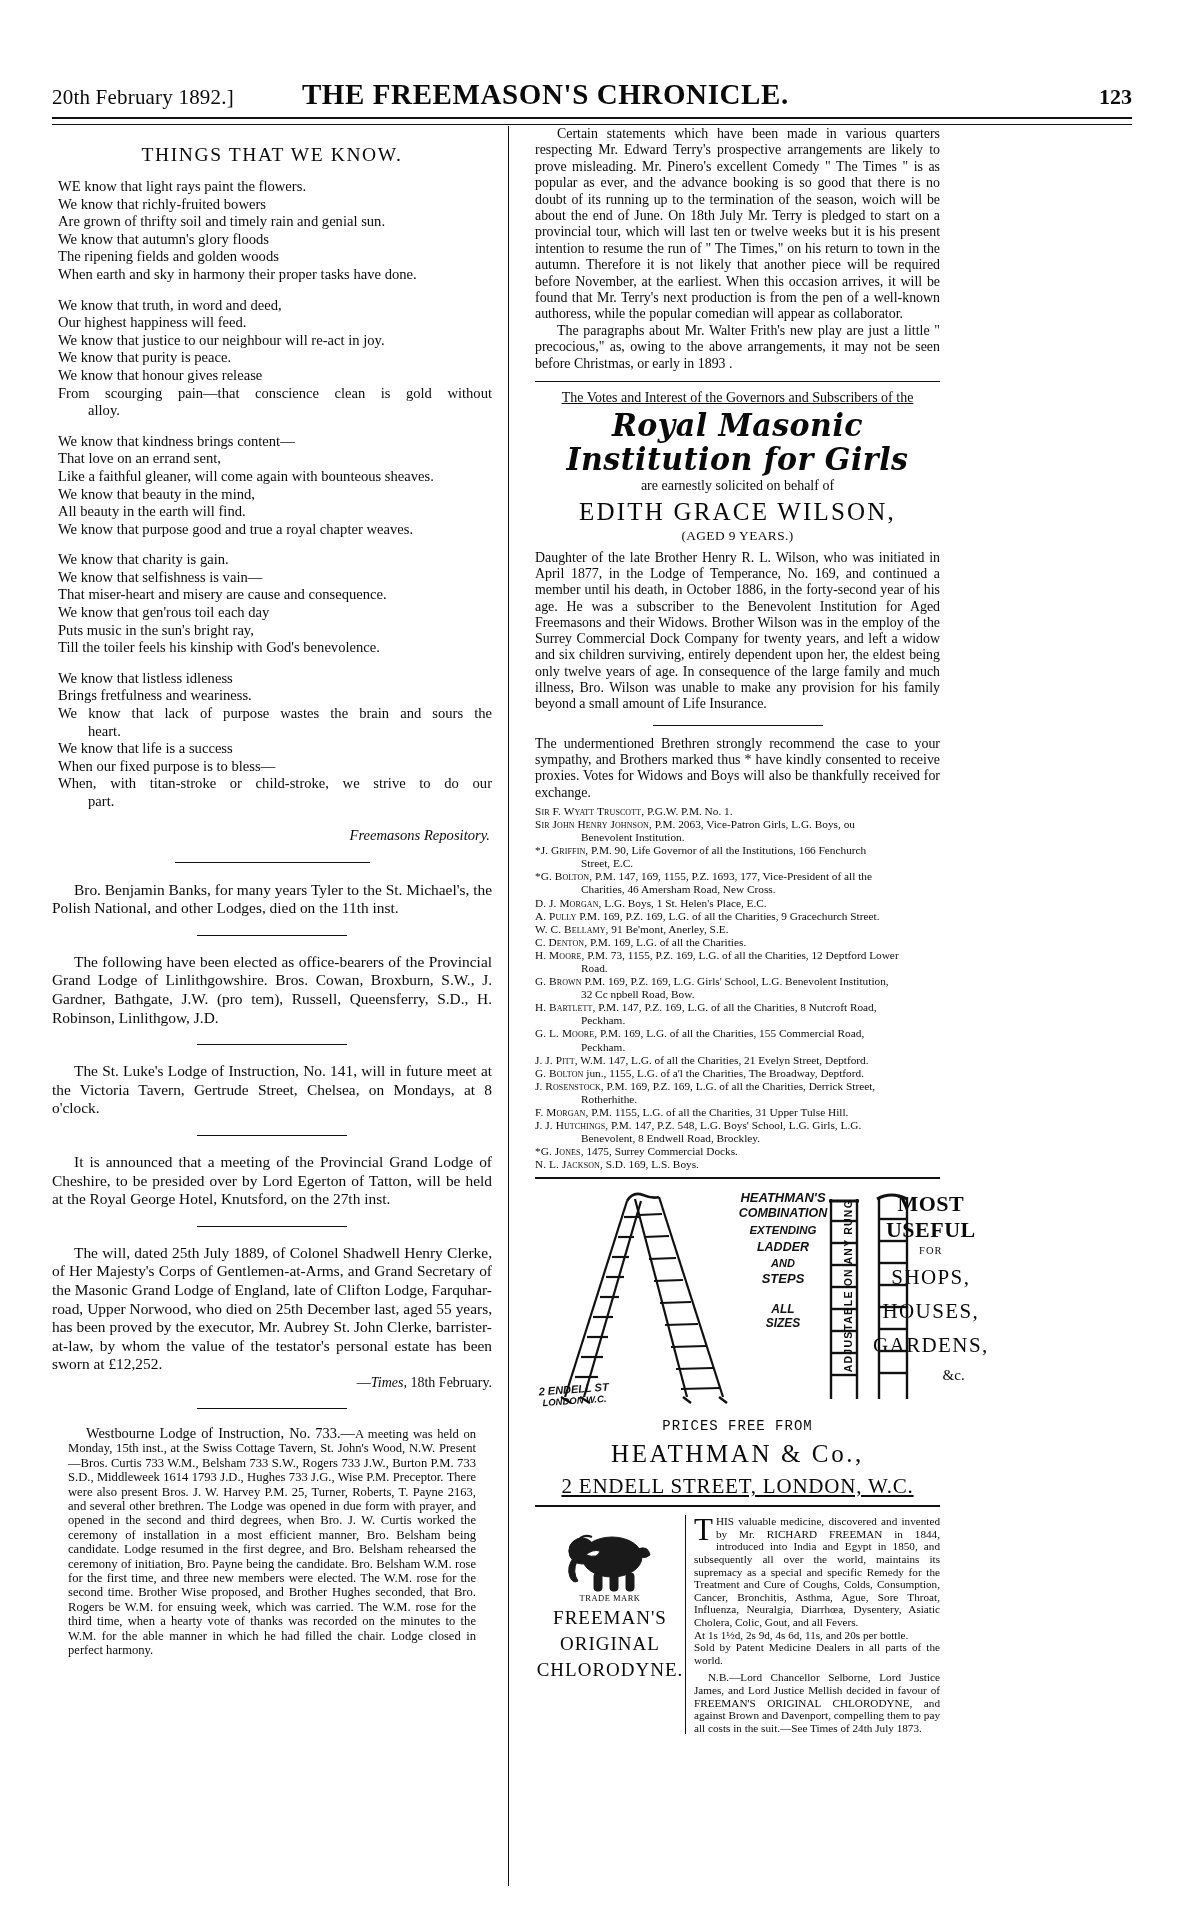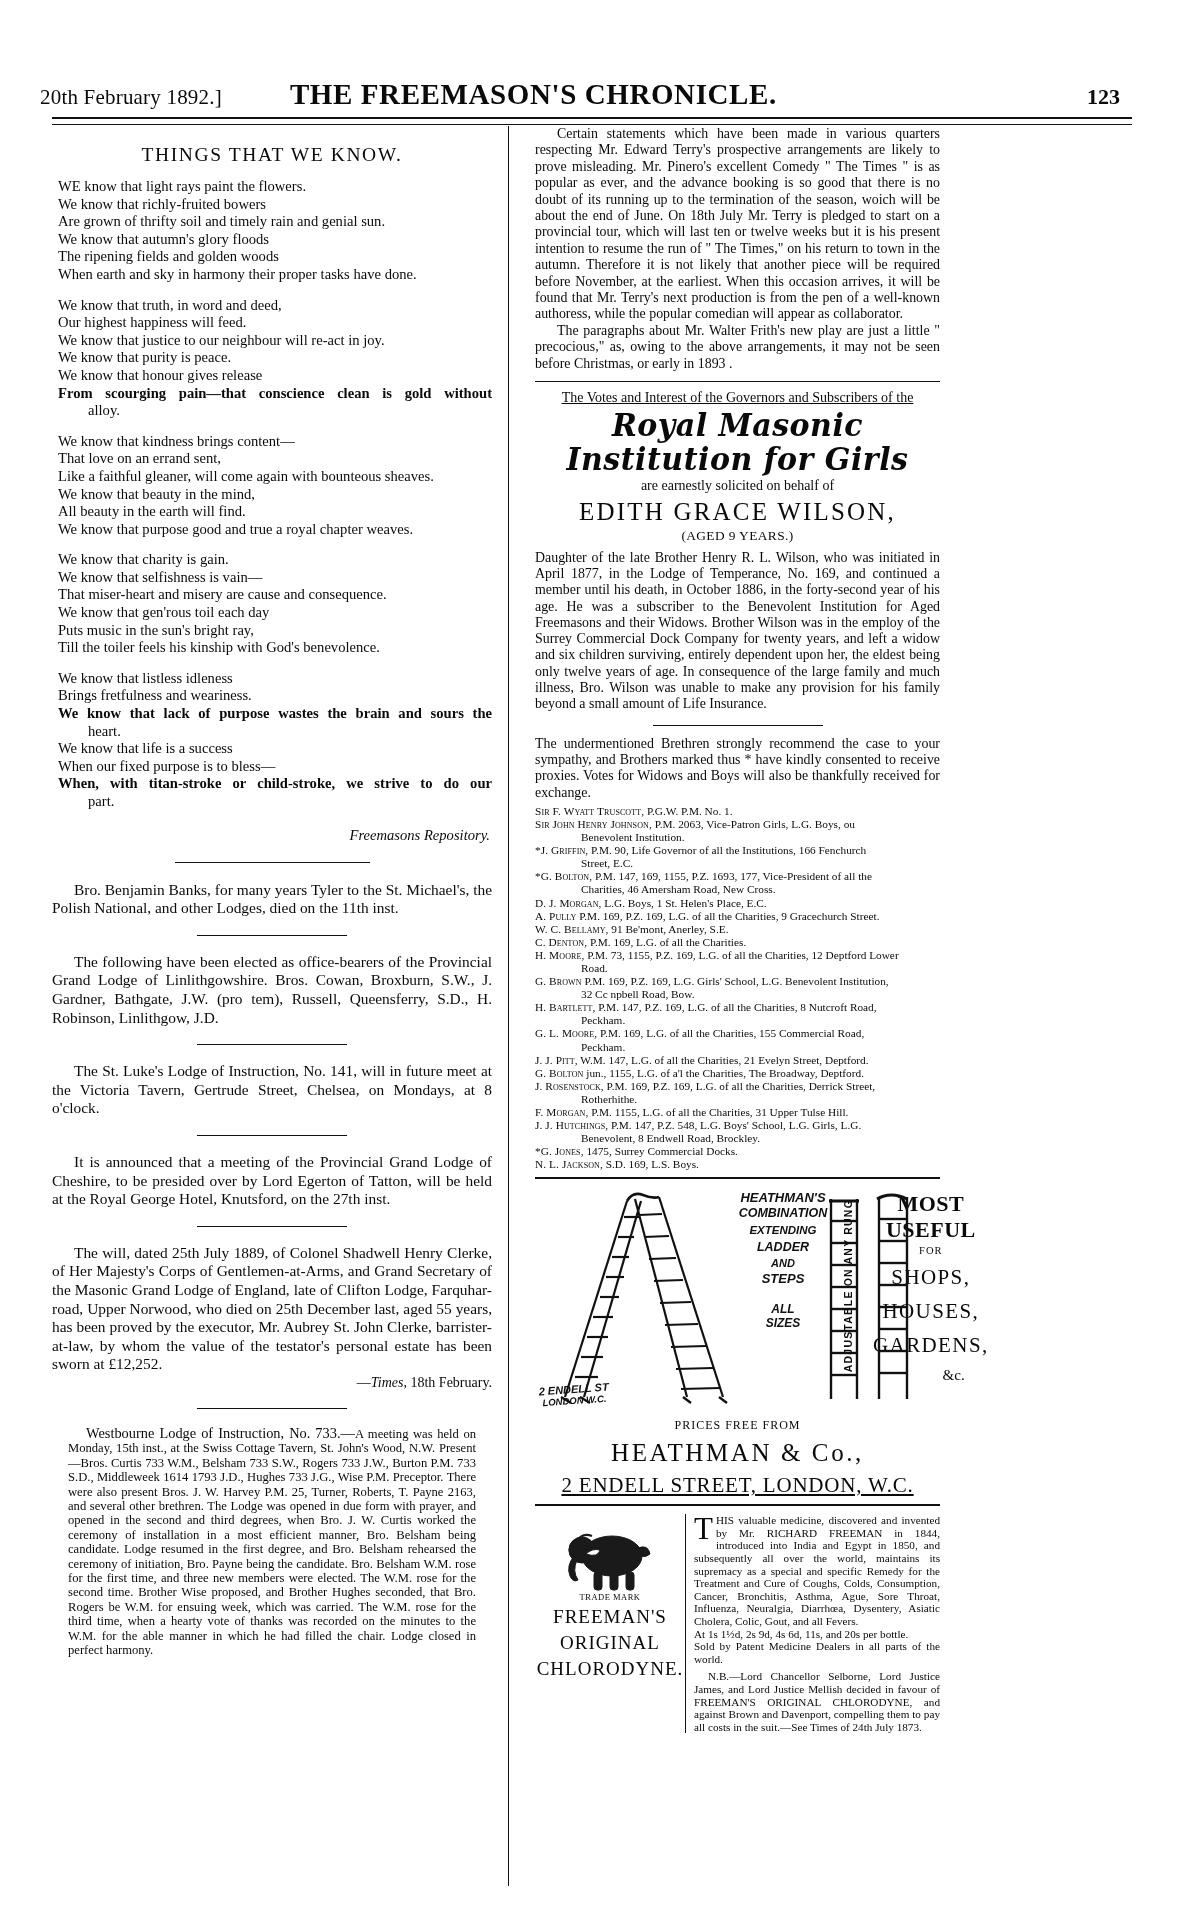--- a/index.html
+++ b/index.html
@@ -19,21 +19,21 @@
     position: relative;
     width: 1184px;
     height: 1925px;
     box-sizing: border-box;
     padding: 0;
   }
 
   
   .masthead {
     position: absolute;
-    left: 40px;
+    left: 52px;
     top: 78px;
     width: 1080px;
     display: flex;
     align-items: baseline;
     justify-content: space-between;
   }
   .mh-date {
     font-size: 21px;
     letter-spacing: .2px;
     white-space: nowrap;
@@ -86,21 +86,21 @@
     font-weight: normal;
   }
   .poem {
     font-size: 14.6px;
     line-height: 17.6px;
     margin: 0 0 13px 0;
     padding-left: 6px;
   }
   .poem div { white-space: nowrap; }
   .poem .indent { padding-left: 30px; }
-  .poem .just   { white-space: normal; text-align: justify; text-align-last: justify; font-weight: bold; }
+  .poem .just   { white-space: normal; text-align: justify; text-align-last: justify; }
   .credit {
     text-align: right;
     font-style: italic;
     font-size: 14.6px;
     margin-top: 16px;
     padding-right: 2px;
   }
   p.body {
     font-size: 15.4px;
     line-height: 18.6px;
@@ -275,23 +275,24 @@
     position: absolute;
     font-family: "Liberation Sans", sans-serif;
     font-weight: bold;
     font-style: italic;
     color: #111;
     text-align: center;
     line-height: 1.15;
   }
   .prices-free {
     text-align: center;
-    font-size: 12px;
+    font-size: 14px;
     letter-spacing: 1px;
     margin: 10px 0 6px 0;
+    font-family: Liberation Mono, monospace;
   }
   .heathman-name {
     text-align: center;
     font-size: 25px;
     letter-spacing: 2.6px;
     margin: 2px 0 6px 0;
   }
   .heathman-addr {
     text-align: center;
     font-size: 21px;

